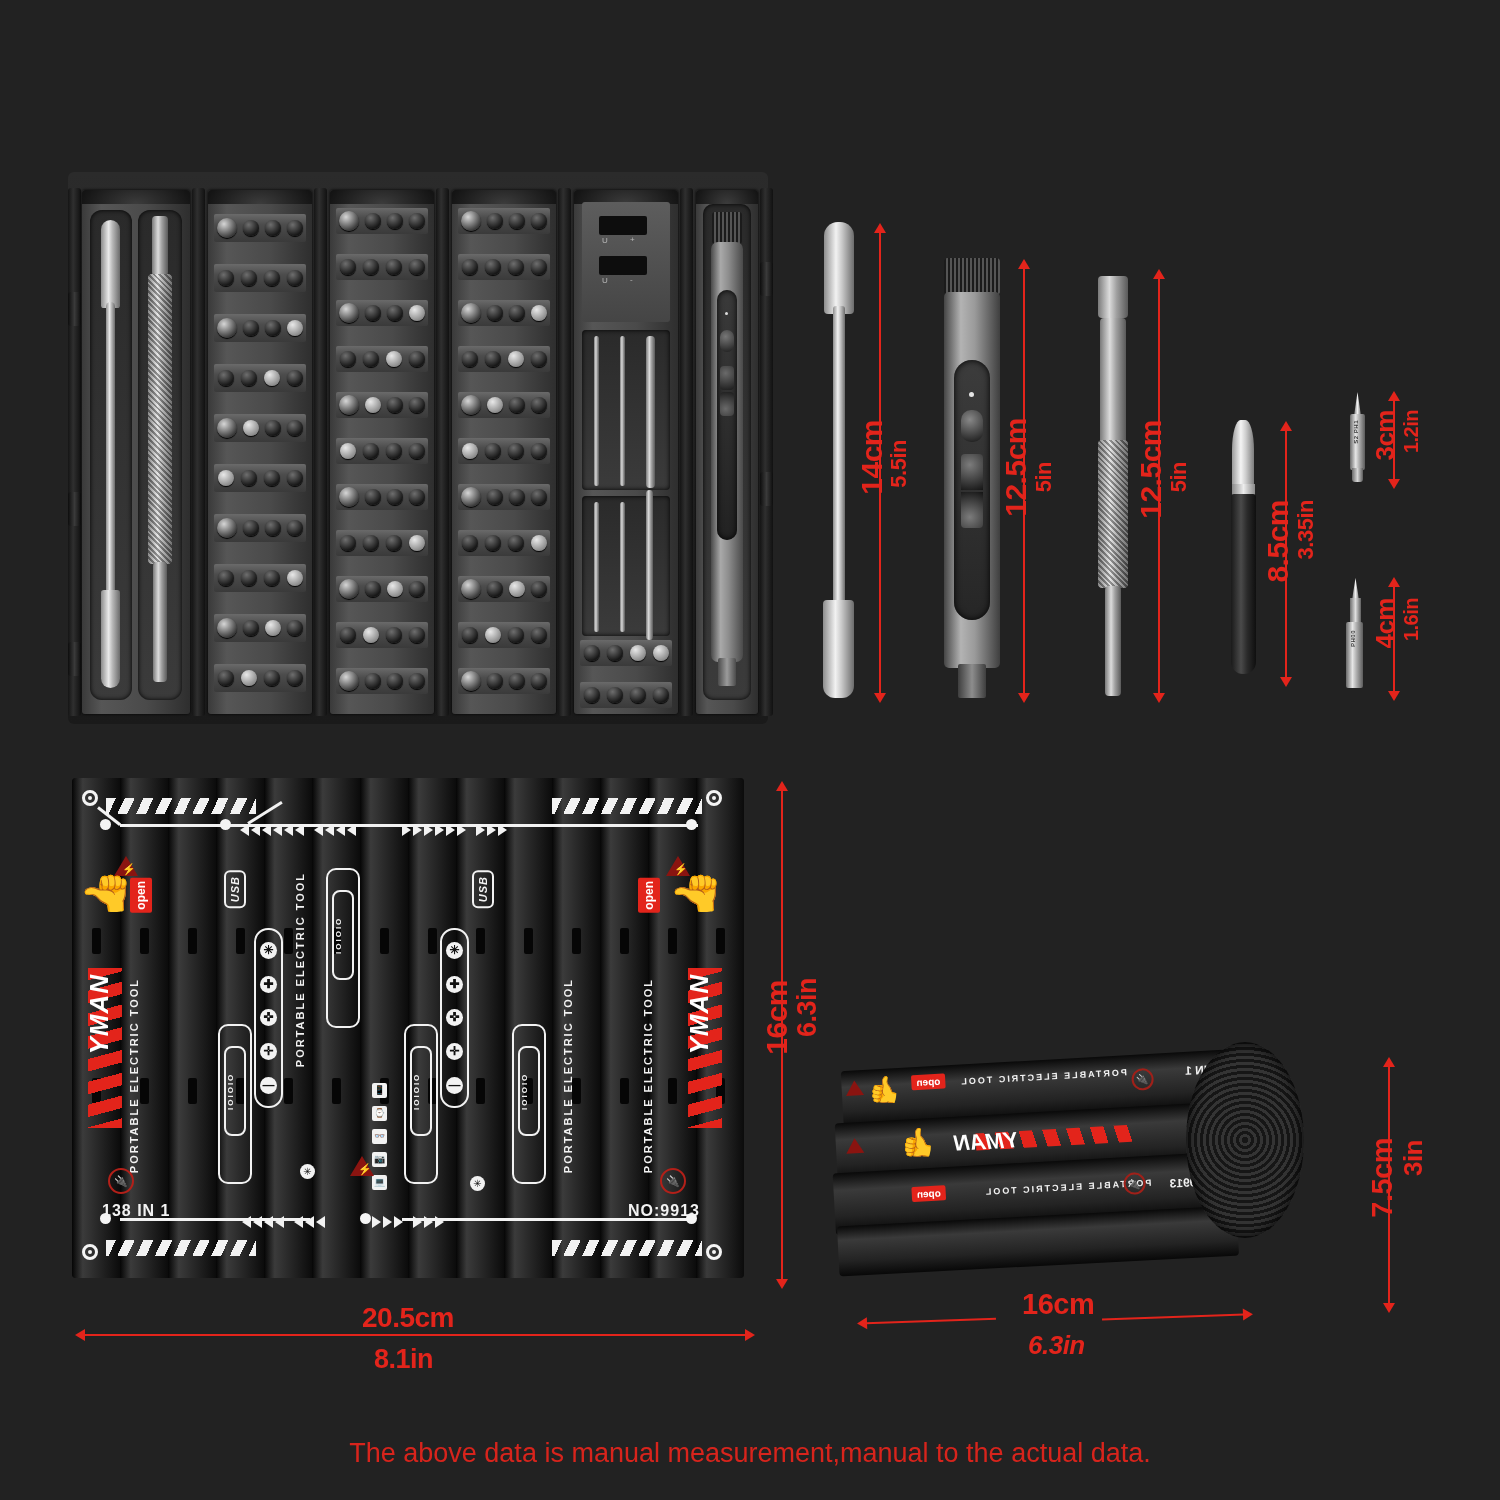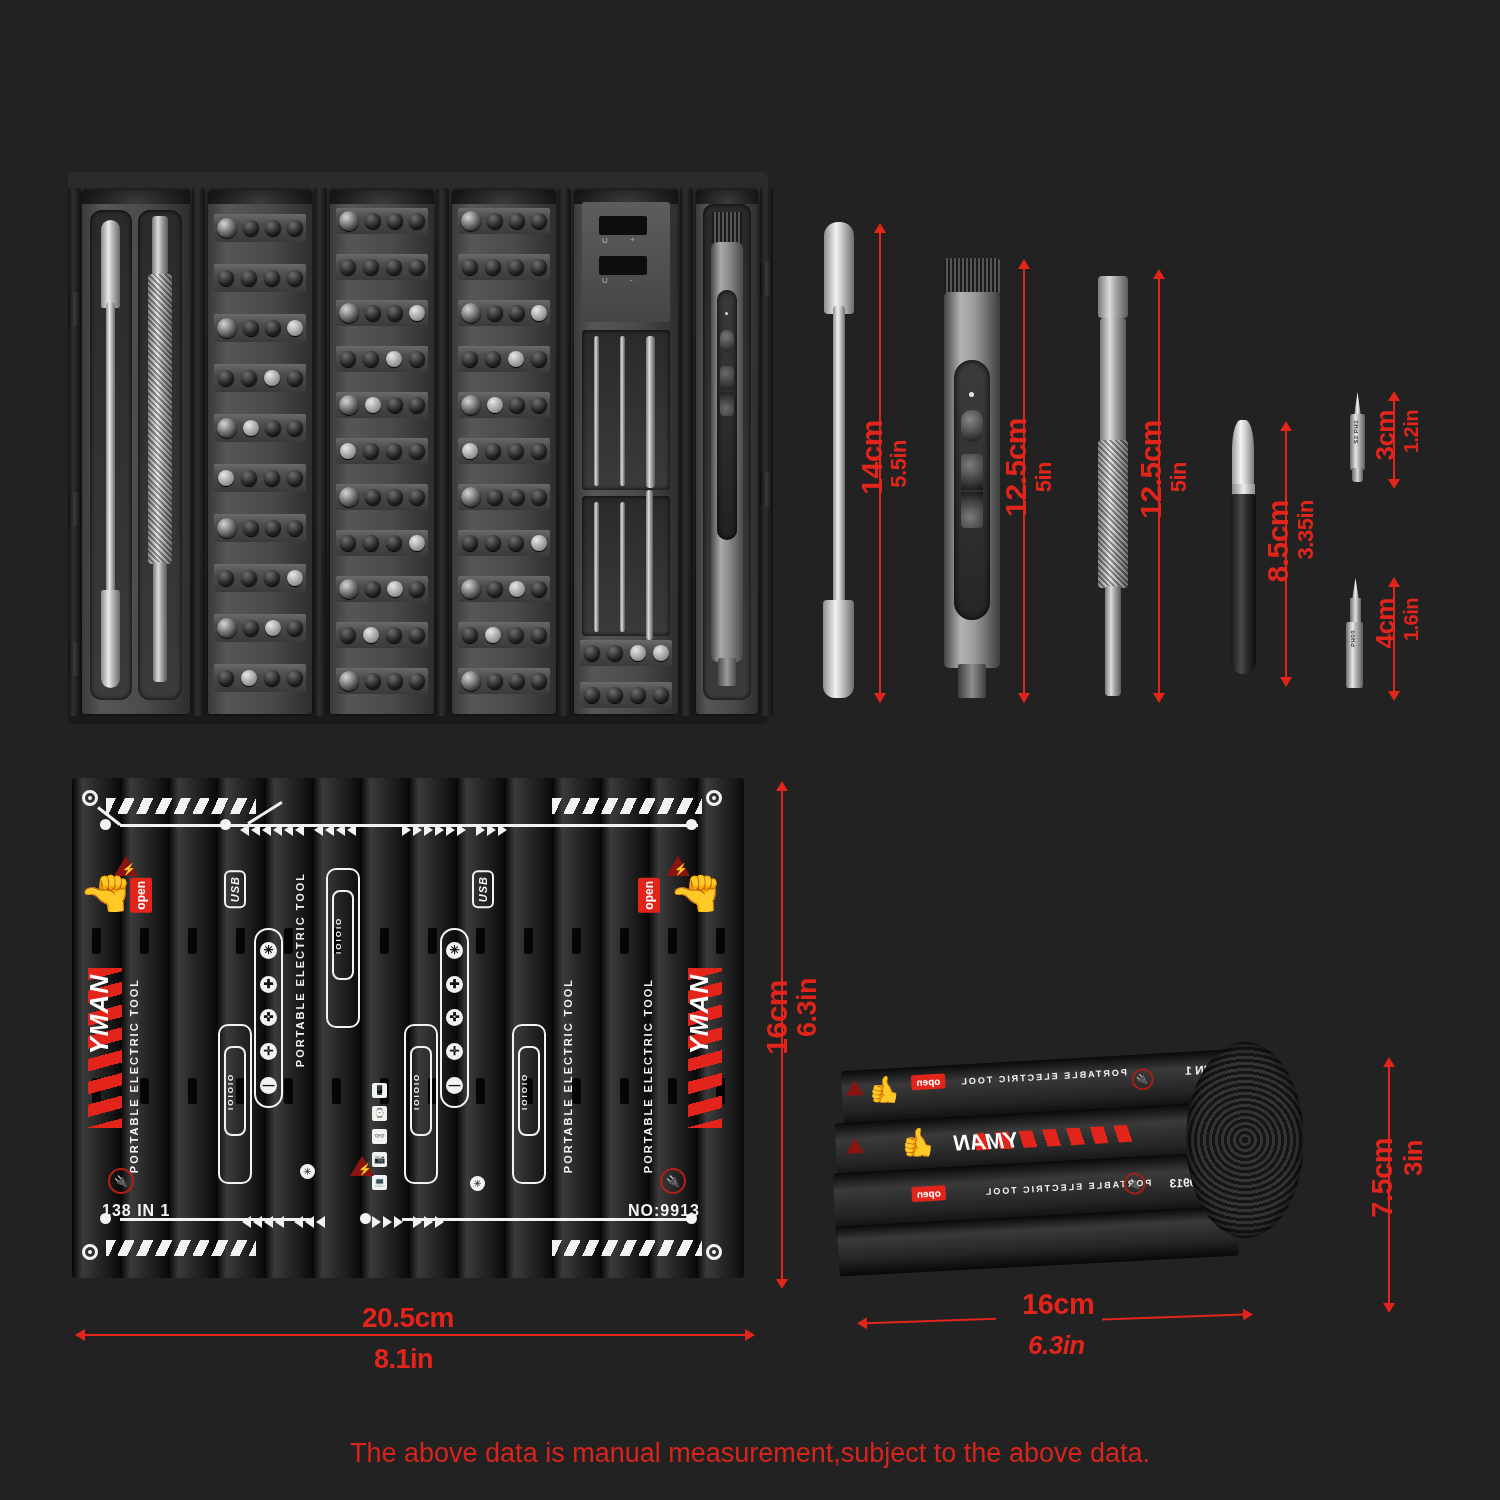--- a/index.html
+++ b/index.html
@@ -1090,15 +1090,15 @@
 
   <div class="harrow noarrow-r" style="left:866px;top:1320px;width:130px;transform:rotate(-2deg);"></div>
   <div class="harrow noarrow-l" style="left:1102px;top:1316px;width:142px;transform:rotate(-2deg);"></div>
   <div class="dimlabel" style="left:1022px;top:1288px;font-size:29px;">16cm</div>
   <div class="dimlabel" style="left:1028px;top:1330px;font-size:26px;font-style:italic;">6.3in</div>
 
   <div class="varrow" style="left:1388px;top:1066px;height:238px;"></div>
   <div class="dimlabel vert" style="left:1366px;top:1138px;font-size:29px;">7.5cm</div>
   <div class="dimlabel vert" style="left:1398px;top:1140px;font-size:26px;">3in</div>
 
-  <div id="caption">The above data is manual measurement,subject to the above data.</div>
+  <div id="caption">The above data is manual measurement,manual to the actual data.</div>
 
 </div>
 
 </body></html>

